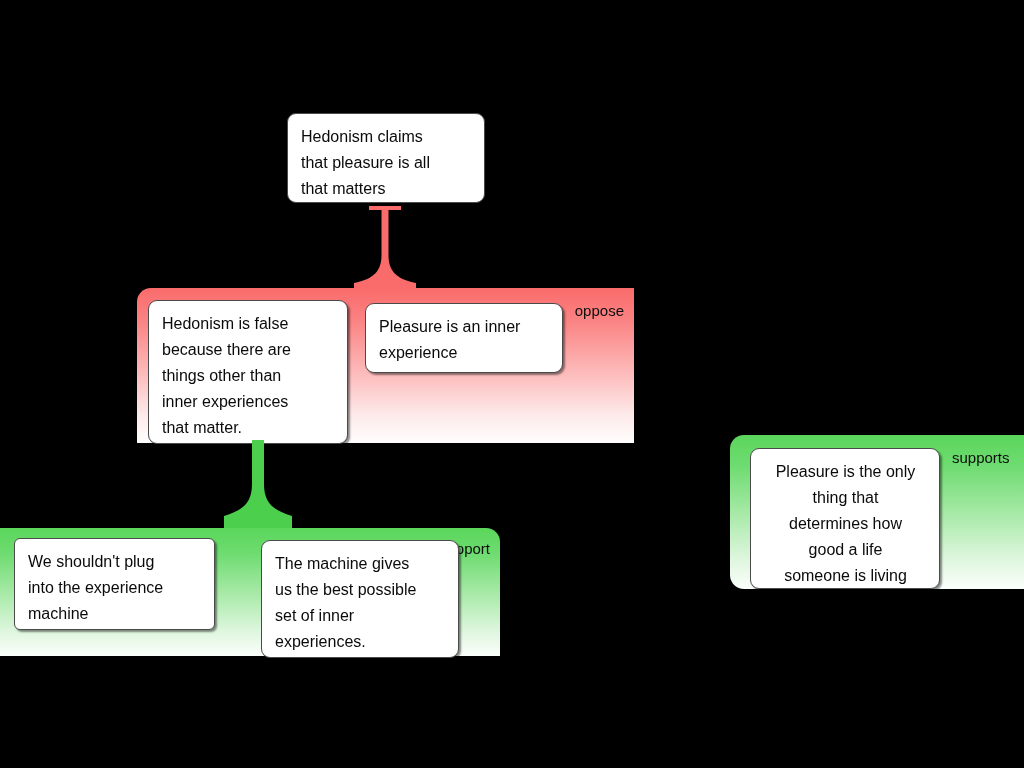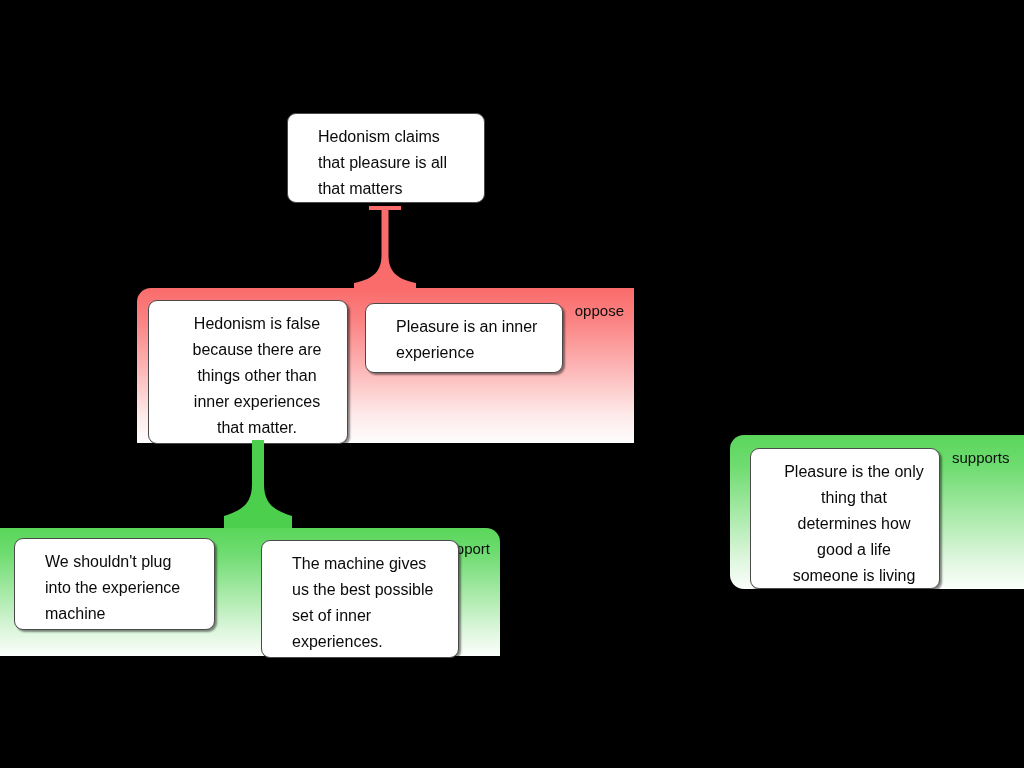--- a/index.html
+++ b/index.html
@@ -51,21 +51,21 @@
   }
 
   
   .card {
     position: absolute;
     box-sizing: border-box;
     background: #ffffff;
     border: 1.4px solid #4a4a4a;
     border-radius: 9px;
     box-shadow: 2px 2px 2px rgba(0,0,0,0.45);
-    padding: 10px 12px 10px 30px;
+    padding: 10px 12px 10px 13px;
     font-size: 16px;
     line-height: 26px;
     color: #0a0a0a;
     white-space: pre-line;
   }
 
   
   .connector {
     position: absolute;
     overflow: visible;
@@ -88,21 +88,21 @@
                C36.5 68, 44 76, 64 80
                L64 90 L2 90 L2 80
                C22 76, 29.5 68, 29.5 52 Z" fill="#fa6b6b"></path>
     </svg>
   </div>
 
   <div class="panel panel-oppose" style="left:137px; top:288px; width:497px; height:155px;">
     <span class="panel-label" style="right:10px; top:16px;">oppose</span>
   </div>
 
-  <div class="card" style="left:148px; top:300px; width:200px; height:144px;text-align:center;">Hedonism is false
+  <div class="card" style="left:148px; top:300px; width:200px; height:144px;">Hedonism is false
 because there are
 things other than
 inner experiences
 that matter.</div>
 
   <div class="card" style="left:365px; top:303px; width:198px; height:70px;">Pleasure is an inner
 experience</div>
 
   <div class="connector" style="left:222px; top:440px; width:72px; height:92px;">
     <svg width="72" height="92" viewBox="0 0 72 92">
@@ -110,21 +110,21 @@
                C42 62, 50 70, 70 76
                L70 90 L2 90 L2 76
                C22 70, 30 62, 30 44 Z" fill="#4ccf4c"></path>
     </svg>
   </div>
 
   <div class="panel panel-support panel-support-left" style="left:-14px; top:528px; width:514px; height:128px;">
     <span class="panel-label" style="right:10px; top:14px;">support</span>
   </div>
 
-  <div class="card" style="left:14px; top:538px; width:201px; height:92px;">We shouldn't plug
+  <div class="card" style="left:14px; top:538px; width:201px; height:92px;border-radius:6px;">We shouldn't plug
 into the experience
 machine</div>
 
   <div class="card" style="left:229px; top:540px; width:198px; height:118px;margin-left:32px;">The machine gives
 us the best possible
 set of inner
 experiences.</div>
 
   <div class="panel panel-support panel-support-right" style="left:730px; top:435px; width:310px; height:154px;">
     <span class="panel-label" style="left:222px; top:16px;">supports</span>

